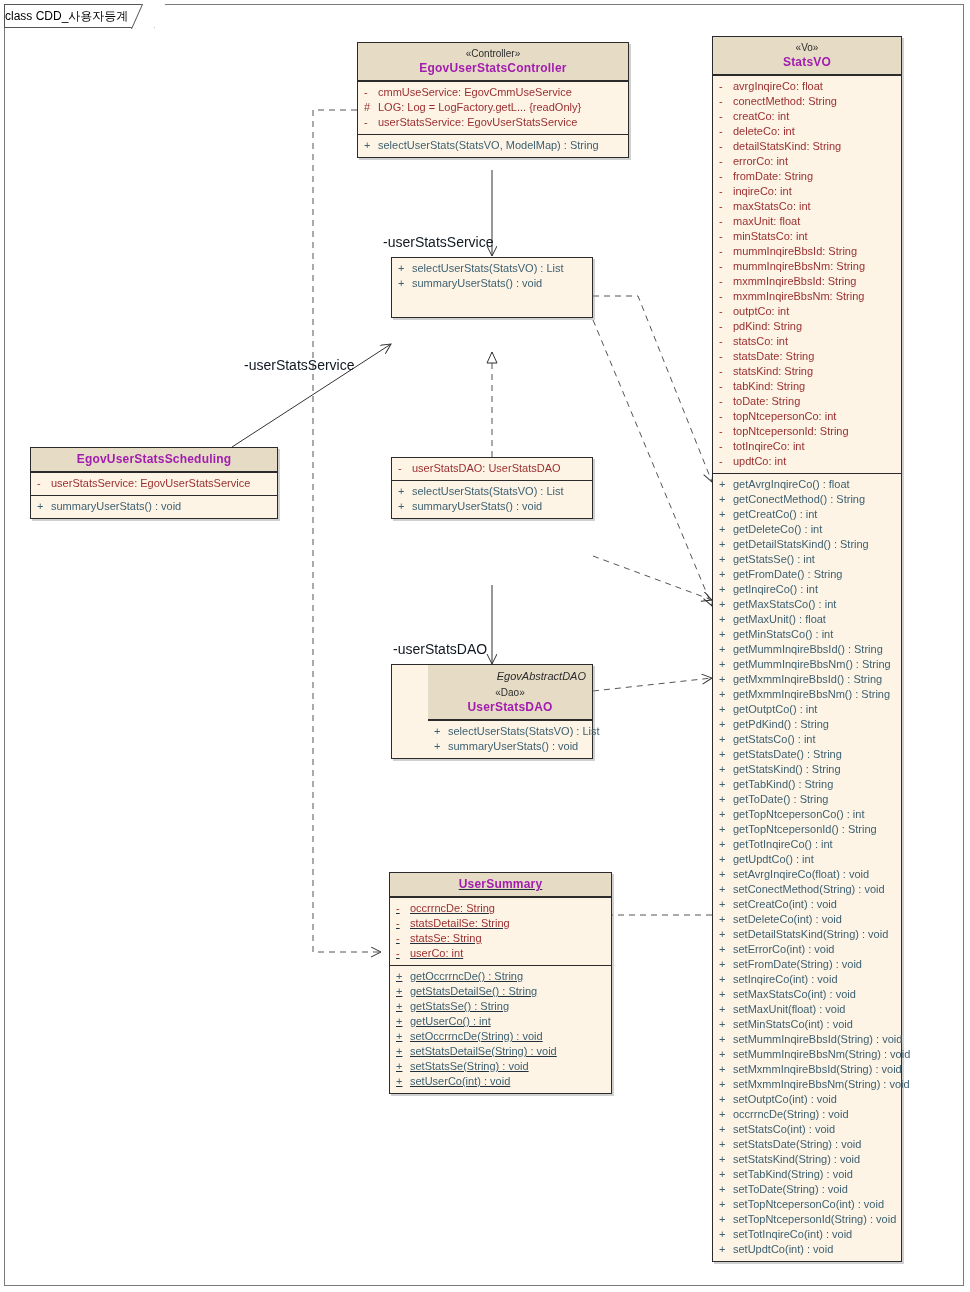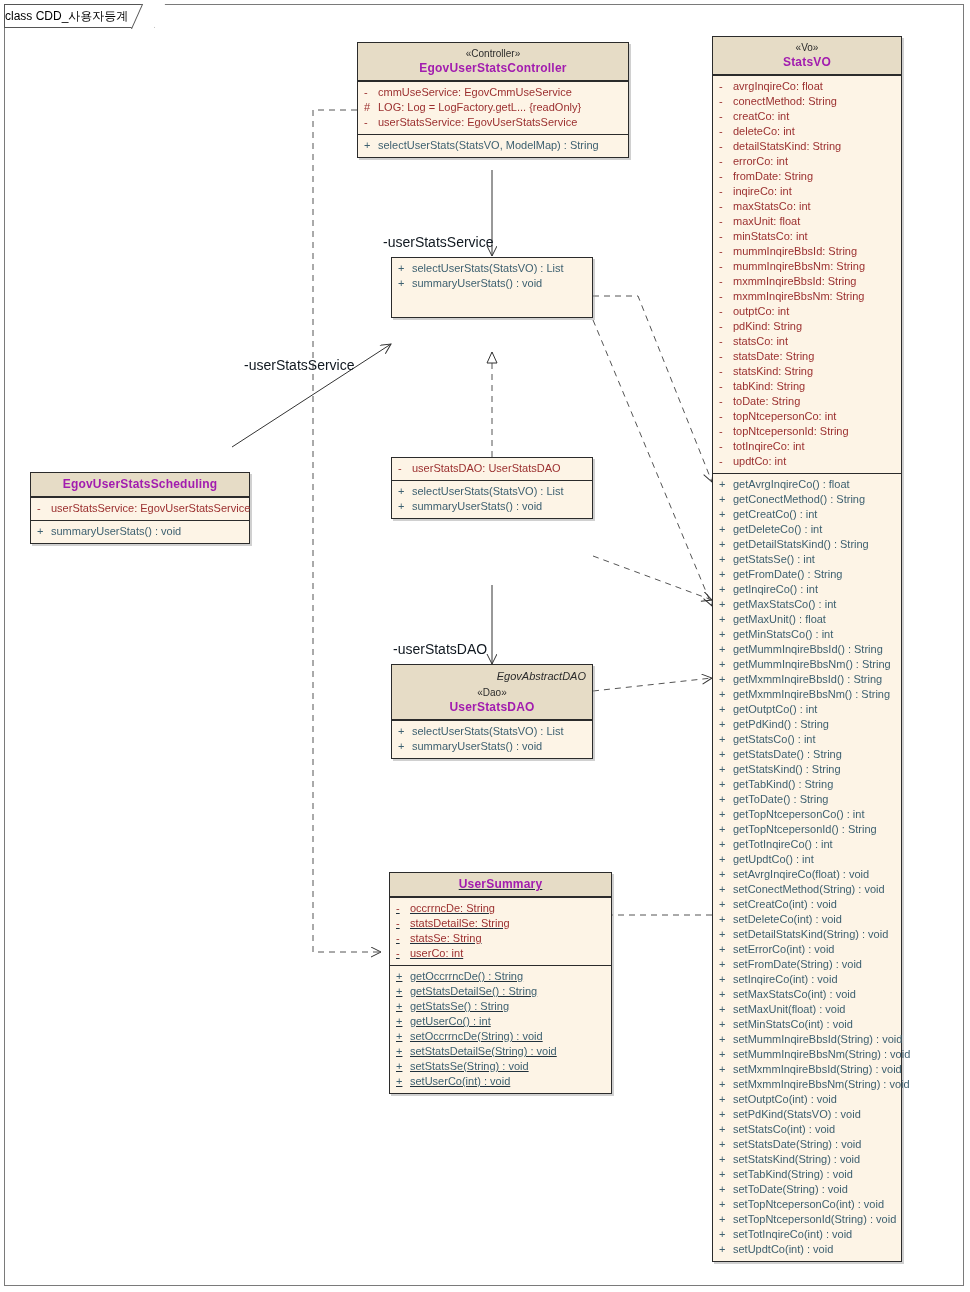--- a/index.html
+++ b/index.html
@@ -177,21 +177,21 @@
           <span class="sig">selectUserStats(StatsVO) : List</span>
         </div>
       <div class="row oper">
           <span class="vis">+</span>
           <span class="sig">summaryUserStats() : void</span>
         </div>
       <div style="height:22px;"></div>
     </div>
   </div>
 
-  <div class="uml" style="left:30px;top:447px;width:220px;margin-top:25px;">
+  <div class="uml" style="left:30px;top:447px;width:248px;">
     <div class="hdr">
       <span class="cname">EgovUserStatsScheduling</span>
     </div>
     <div class="compartment">
       <div class="row attr">
           <span class="vis">-</span>
           <span class="sig">userStatsService:  EgovUserStatsService</span>
         </div>
     </div>
     <div class="compartment">
@@ -214,21 +214,21 @@
           <span class="vis">+</span>
           <span class="sig">selectUserStats(StatsVO) : List</span>
         </div>
       <div class="row oper">
           <span class="vis">+</span>
           <span class="sig">summaryUserStats() : void</span>
         </div>
     </div>
   </div>
 
-  <div class="uml" style="left:391px;top:664px;width:202px;">
+  <div class="uml" style="left:391px;top:664px;width:202px;padding-left:36px;">
     <div class="hdr">
       <span class="parent">EgovAbstractDAO</span>
       <span class="stereo">«Dao»</span>
       <span class="cname">UserStatsDAO</span>
     </div>
     <div class="compartment">
       <div class="row oper">
           <span class="vis">+</span>
           <span class="sig">selectUserStats(StatsVO) : List</span>
         </div>
@@ -572,21 +572,21 @@
         <div class="row oper">
           <span class="vis">+</span>
           <span class="sig">setMxmmInqireBbsNm(String) : void</span>
         </div>
         <div class="row oper">
           <span class="vis">+</span>
           <span class="sig">setOutptCo(int) : void</span>
         </div>
         <div class="row oper">
           <span class="vis">+</span>
-          <span class="sig">setPdKind(StatsVO) : void</span>
+          <span class="sig">occrrncDe(String) : void</span>
         </div>
         <div class="row oper">
           <span class="vis">+</span>
           <span class="sig">setStatsCo(int) : void</span>
         </div>
         <div class="row oper">
           <span class="vis">+</span>
           <span class="sig">setStatsDate(String) : void</span>
         </div>
         <div class="row oper">

